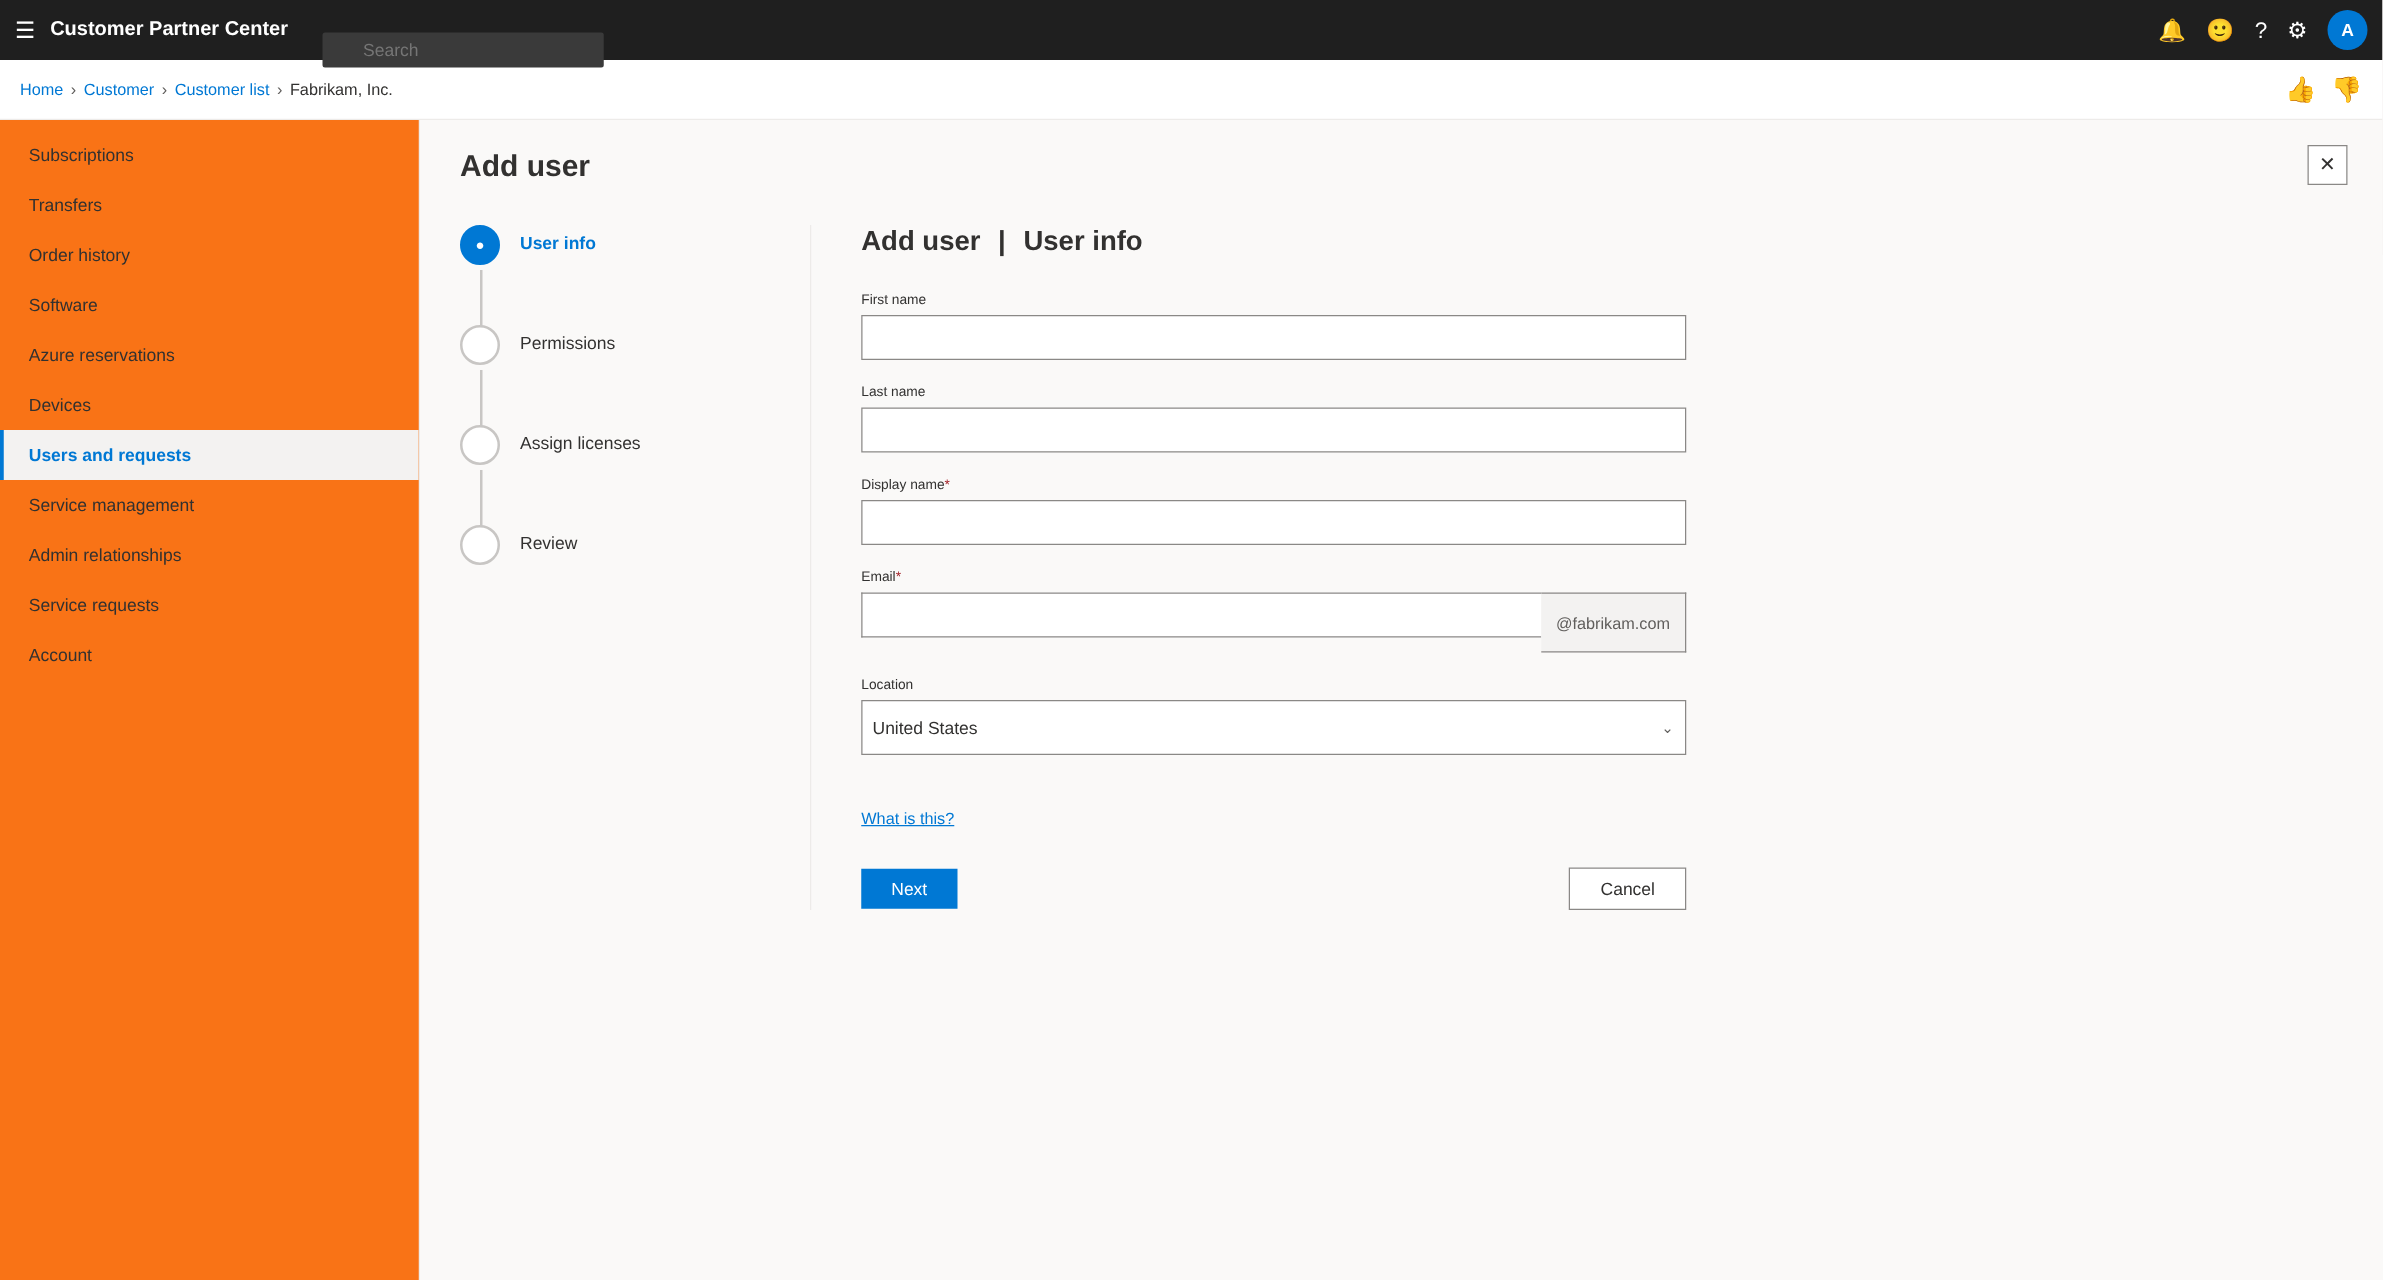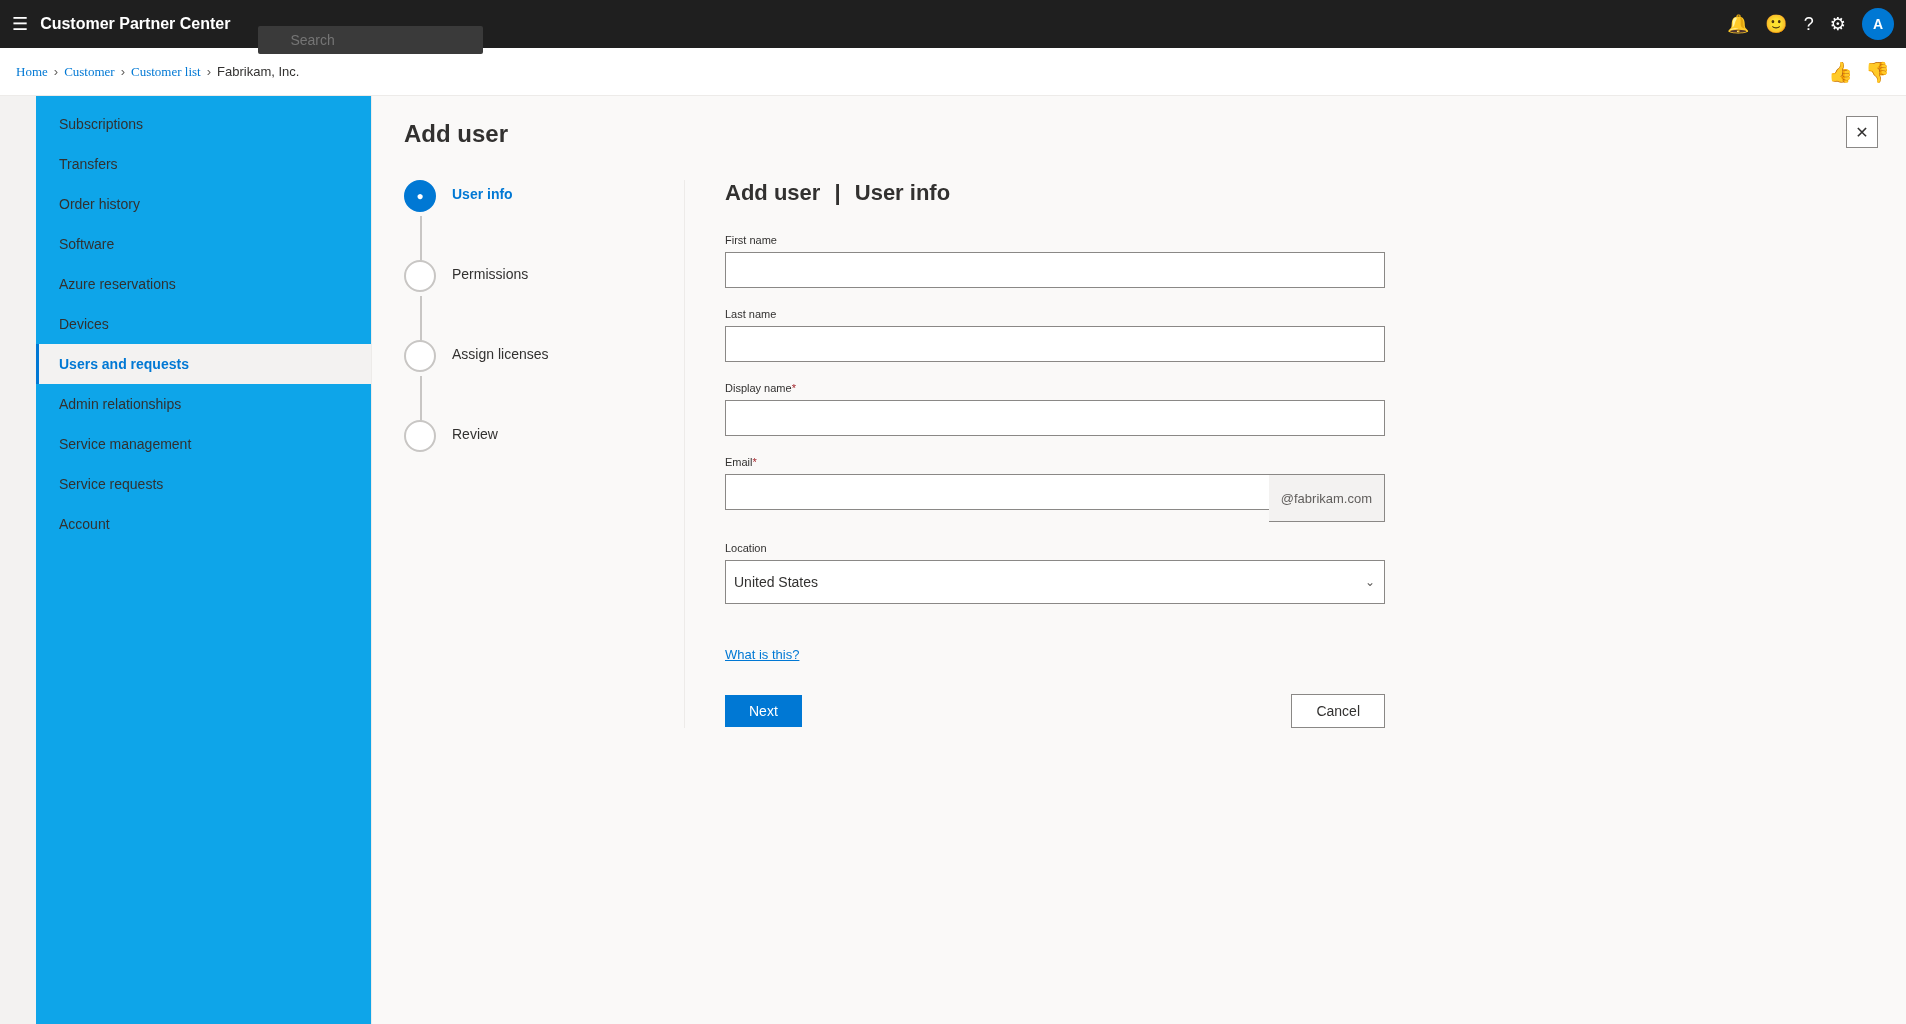--- a/index.html
+++ b/index.html
@@ -60,41 +60,40 @@
       align-items: center;
       justify-content: space-between;
     }
     .breadcrumb {
       display: flex;
       align-items: center;
       gap: 6px;
       font-size: 13px;
       color: #605e5c;
     }
-    .breadcrumb a { color: #0078d4; text-decoration: none; cursor: pointer; font-family: Liberation Serif, serif; }
+    .breadcrumb a { color: #0078d4; text-decoration: none; cursor: pointer; }
     .breadcrumb-sep { color: #605e5c; }
     .breadcrumb-current { color: #323130; font-weight: 400; }
     .breadcrumb-actions { display: flex; gap: 12px; }
     .breadcrumb-action-icon { font-size: 20px; color: #0078d4; cursor: pointer; }
 
     
     .layout {
       display: flex;
       height: calc(100vh - 96px);
     }
 
     
     .sidebar {
       width: 336px;
       min-width: 336px;
-      background: #0ea5e9;
+      background: #f97316;
       border-right: 1px solid #edebe9;
       overflow-y: auto;
       padding-top: 8px;
-      margin-left: 36px;
     }
     .sidebar-item {
       display: flex;
       align-items: center;
       padding: 12px 20px;
       cursor: pointer;
       color: #323130;
       font-size: 14px;
       border-left: 3px solid transparent;
     }
@@ -401,24 +400,24 @@
     <div class="sidebar-item">
       <span>Azure reservations</span>
     </div>
     <div class="sidebar-item">
       <span>Devices</span>
     </div>
     <div class="sidebar-item active">
       <span>Users and requests</span>
     </div>
     <div class="sidebar-item">
+      <span>Service management</span>
+    </div>
+    <div class="sidebar-item">
       <span>Admin relationships</span>
-    </div>
-    <div class="sidebar-item">
-      <span>Service management</span>
     </div>
     <div class="sidebar-item">
       <span>Service requests</span>
     </div>
     <div class="sidebar-item">
       <span>Account</span>
     </div>
   </nav>
 
   <main class="main-content">

